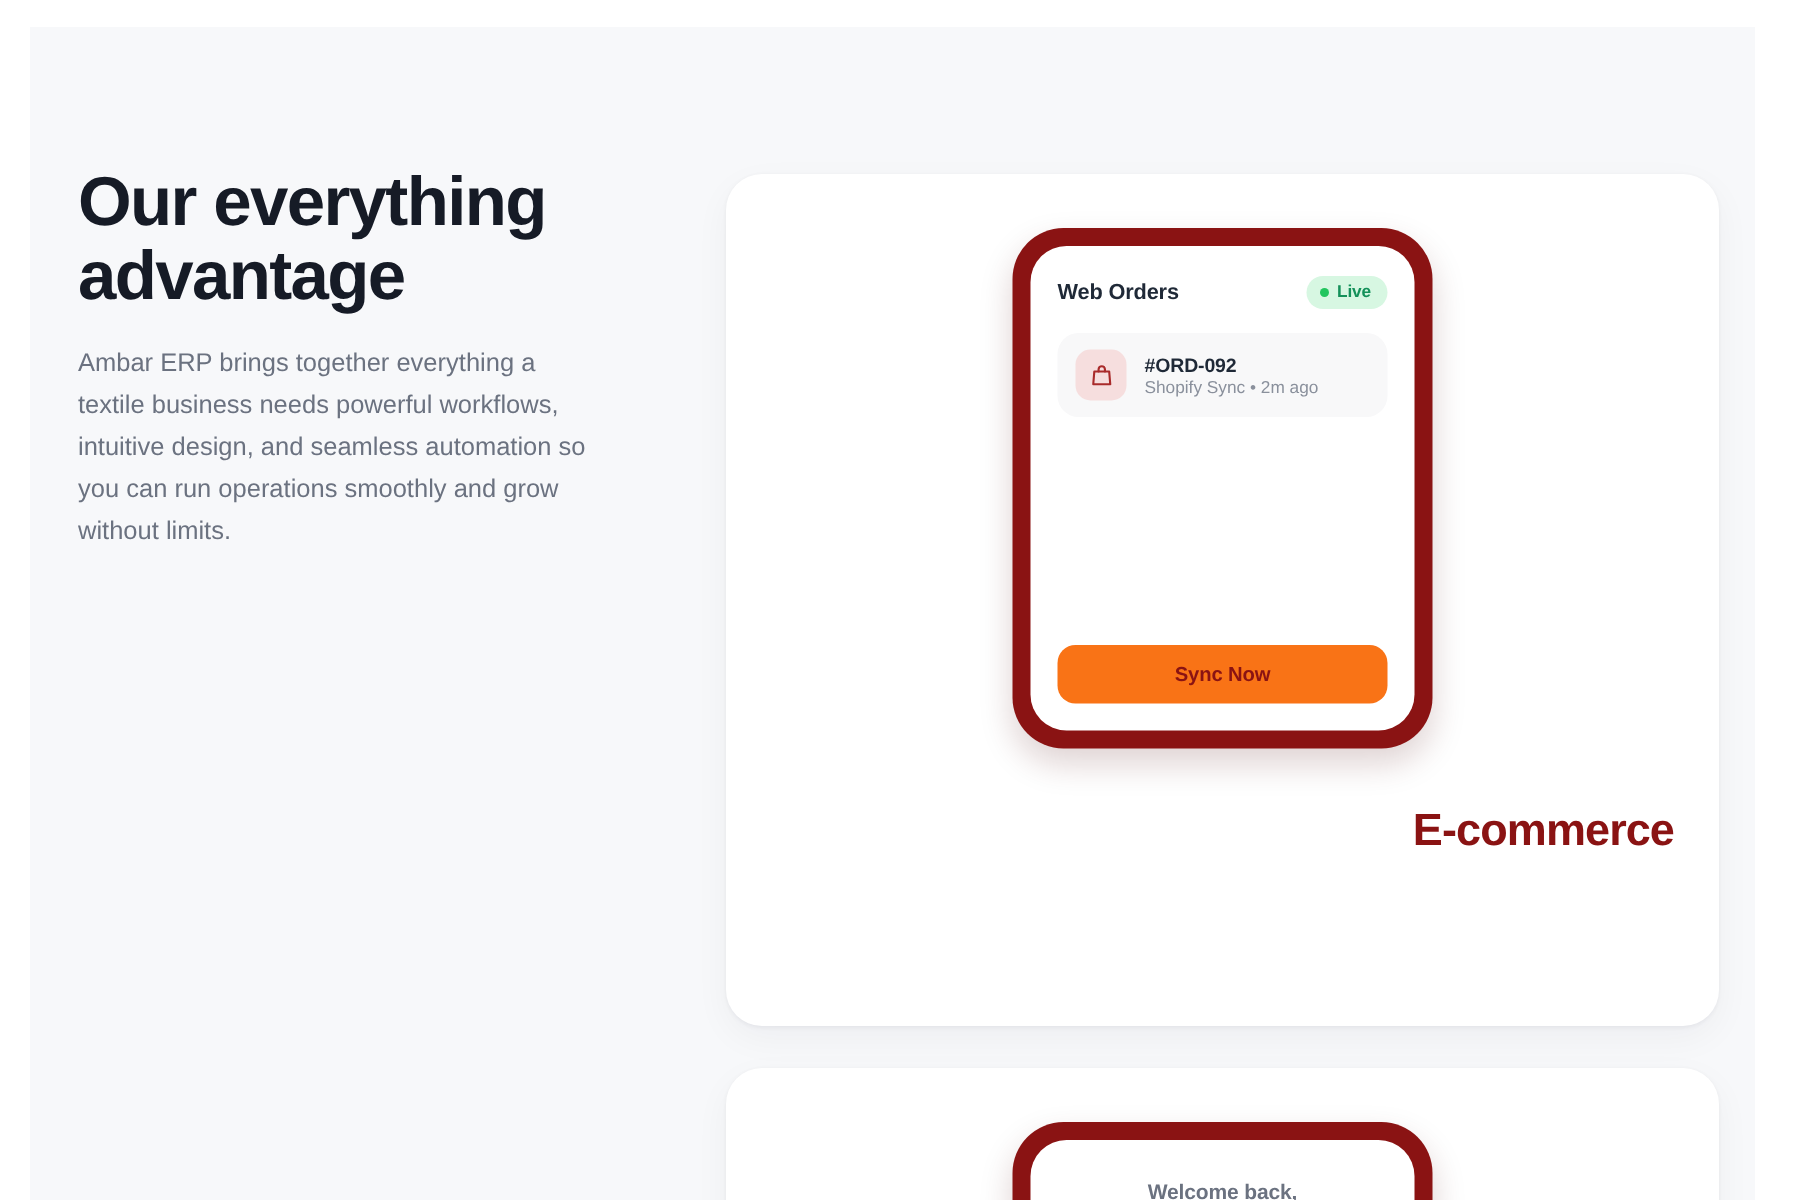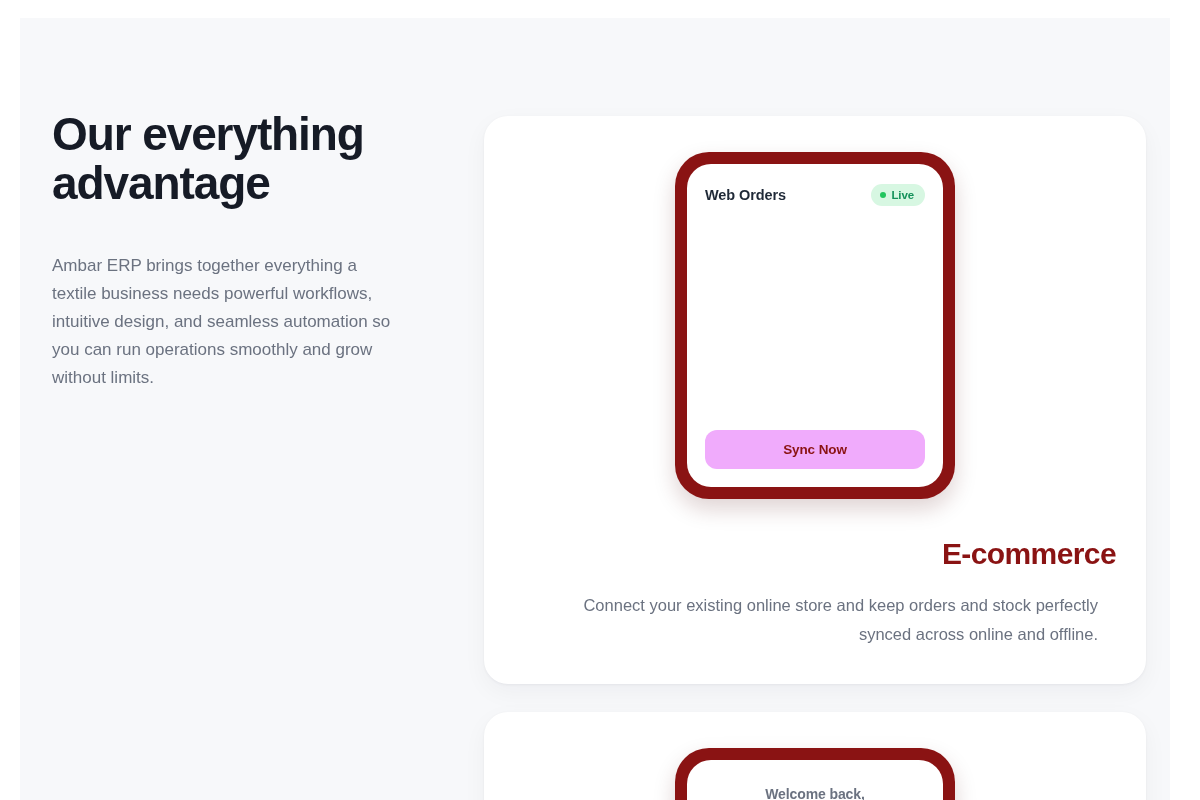--- a/index.html
+++ b/index.html
@@ -48,21 +48,21 @@
   .headline {
     font-size: 46px;
     line-height: 49px;
     font-weight: 700;
     letter-spacing: -1.1px;
     color: #161b26;
     width: 330px;
   }
 
   .lead {
-    margin-top: 44px;
+    margin-top: 20px;
     font-size: 17px;
     line-height: 28px;
     color: #6b7280;
     width: 340px;
     font-weight: 400;
   }
 
   
   .cards-col {
     position: absolute;
@@ -182,21 +182,21 @@
   .order-meta {
     font-size: 11.5px;
     color: #8a909c;
     font-weight: 400;
   }
 
   .screen-spacer { flex: 1 1 auto; min-height: 10px; }
 
   .sync-btn {
     width: 100%;
-    background: #f0abfc;
+    background: #f97316;
     color: #8a1313;
     border: none;
     border-radius: 12px;
     font-family: "Liberation Sans", sans-serif;
     font-size: 13.5px;
     font-weight: 700;
     padding: 12px 0;
     cursor: pointer;
     letter-spacing: -0.1px;
   }
@@ -255,35 +255,46 @@
               <div class="screen-head">
                 <span class="screen-title">Web Orders</span>
                 <span class="live-badge">
                   <span class="live-dot"></span>
                   <span>Live</span>
                 </span>
               </div>
 
               <div class="order-list">
 
+                <div class="order-row">
+                  <span class="order-icon">
+                    <svg width="17" height="17" viewBox="0 0 24 24" fill="none" stroke="#a92b2b" stroke-width="2" stroke-linecap="round" stroke-linejoin="round">
+                      <path d="M5 8h14l1 12H4L5 8z"></path>
+                      <path d="M9 8V6a3 3 0 0 1 6 0v2"></path>
+                    </svg>
+                  </span>
+                  <span class="order-text">
+                    <span class="order-id">#ORD-092</span>
+                    <span class="order-meta">Shopify Sync • 2m ago</span>
+                  </span>
+                </div>
 
 
               </div>
 
               <div class="screen-spacer"></div>
 
               <button class="sync-btn">Sync Now</button>
 
             </div>
           </div>
         </div>
 
         <div class="card-caption">
           <h2 class="card-title">E-commerce</h2>
-          <p class="card-desc">Connect your existing online store and keep orders and stock perfectly synced across online and offline.</p>
         </div>
 
       </article>
 
       <article class="feature-card card-two">
         <div class="phone-wrap">
           <div class="phone phone-two">
             <div class="phone-screen">
               <span class="welcome-line">Welcome back,</span>
             </div>

